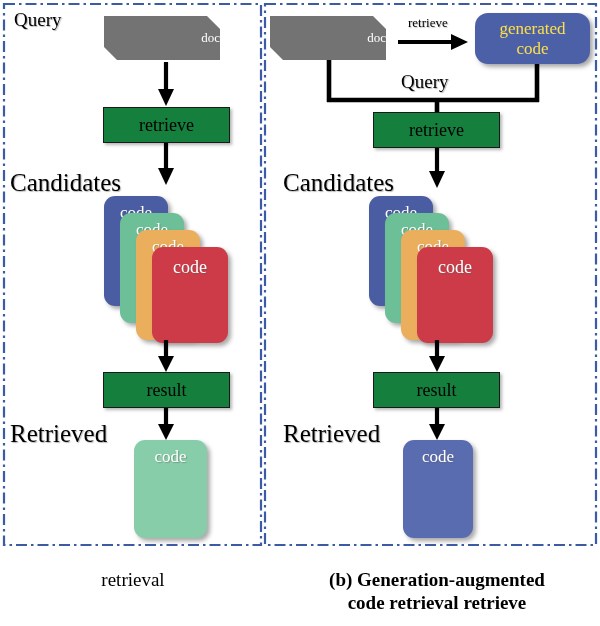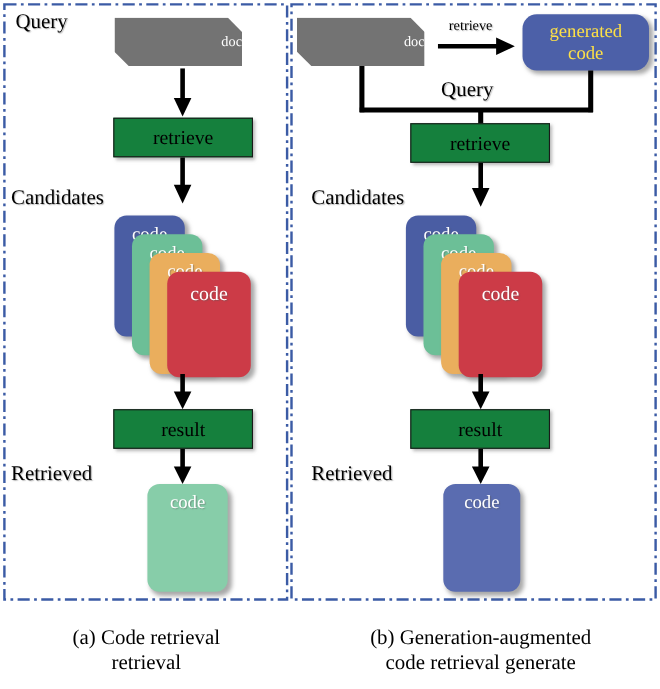--- a/index.html
+++ b/index.html
@@ -13,21 +13,21 @@
     font-family: "Liberation Serif", serif;
     color: #000;
   }
   #stage { position: absolute; left:0; top:0; width:600px; height:609px; }
   
   .frame-svg { position:absolute; left:0; top:0; }
 
   
   .side-label {
     position: absolute;
-    font-size: 19px;
+    font-size: 25px;
     line-height: 1;
     white-space: nowrap;
     text-shadow: 1px 1px 1px rgba(160,160,160,.75);
   }
   .query-label { font-size: 19px; }
 
   
   .proc-box {
     position: absolute;
     background: #15803d;
@@ -230,22 +230,21 @@
     <polygon points="17,32 9,16 25,16" fill="#000"></polygon>
   </svg>
 
   <div class="side-label" style="left:283px; top:421px;">Retrieved</div>
 
   <div class="card" style="left:403px; top:440px; width:70px; height:98px; background:#5a6cb0;">
     <span class="card-label">code</span>
   </div>
 
   <div class="caption" style="left:18px; top:568px; width:230px;">
-    <div>(a) Code retrieval</div>
     <div>retrieval</div>
   </div>
 
-  <div class="caption" style="left:282px; top:568px; width:310px;">
+  <div class="caption" style="left:282px; top:568px; width:310px;font-weight:bold;">
     <div>(b) Generation-augmented</div>
-    <div>code retrieval generate</div>
+    <div>code retrieval retrieve</div>
   </div>
 
 </div>
 
 </body></html>

